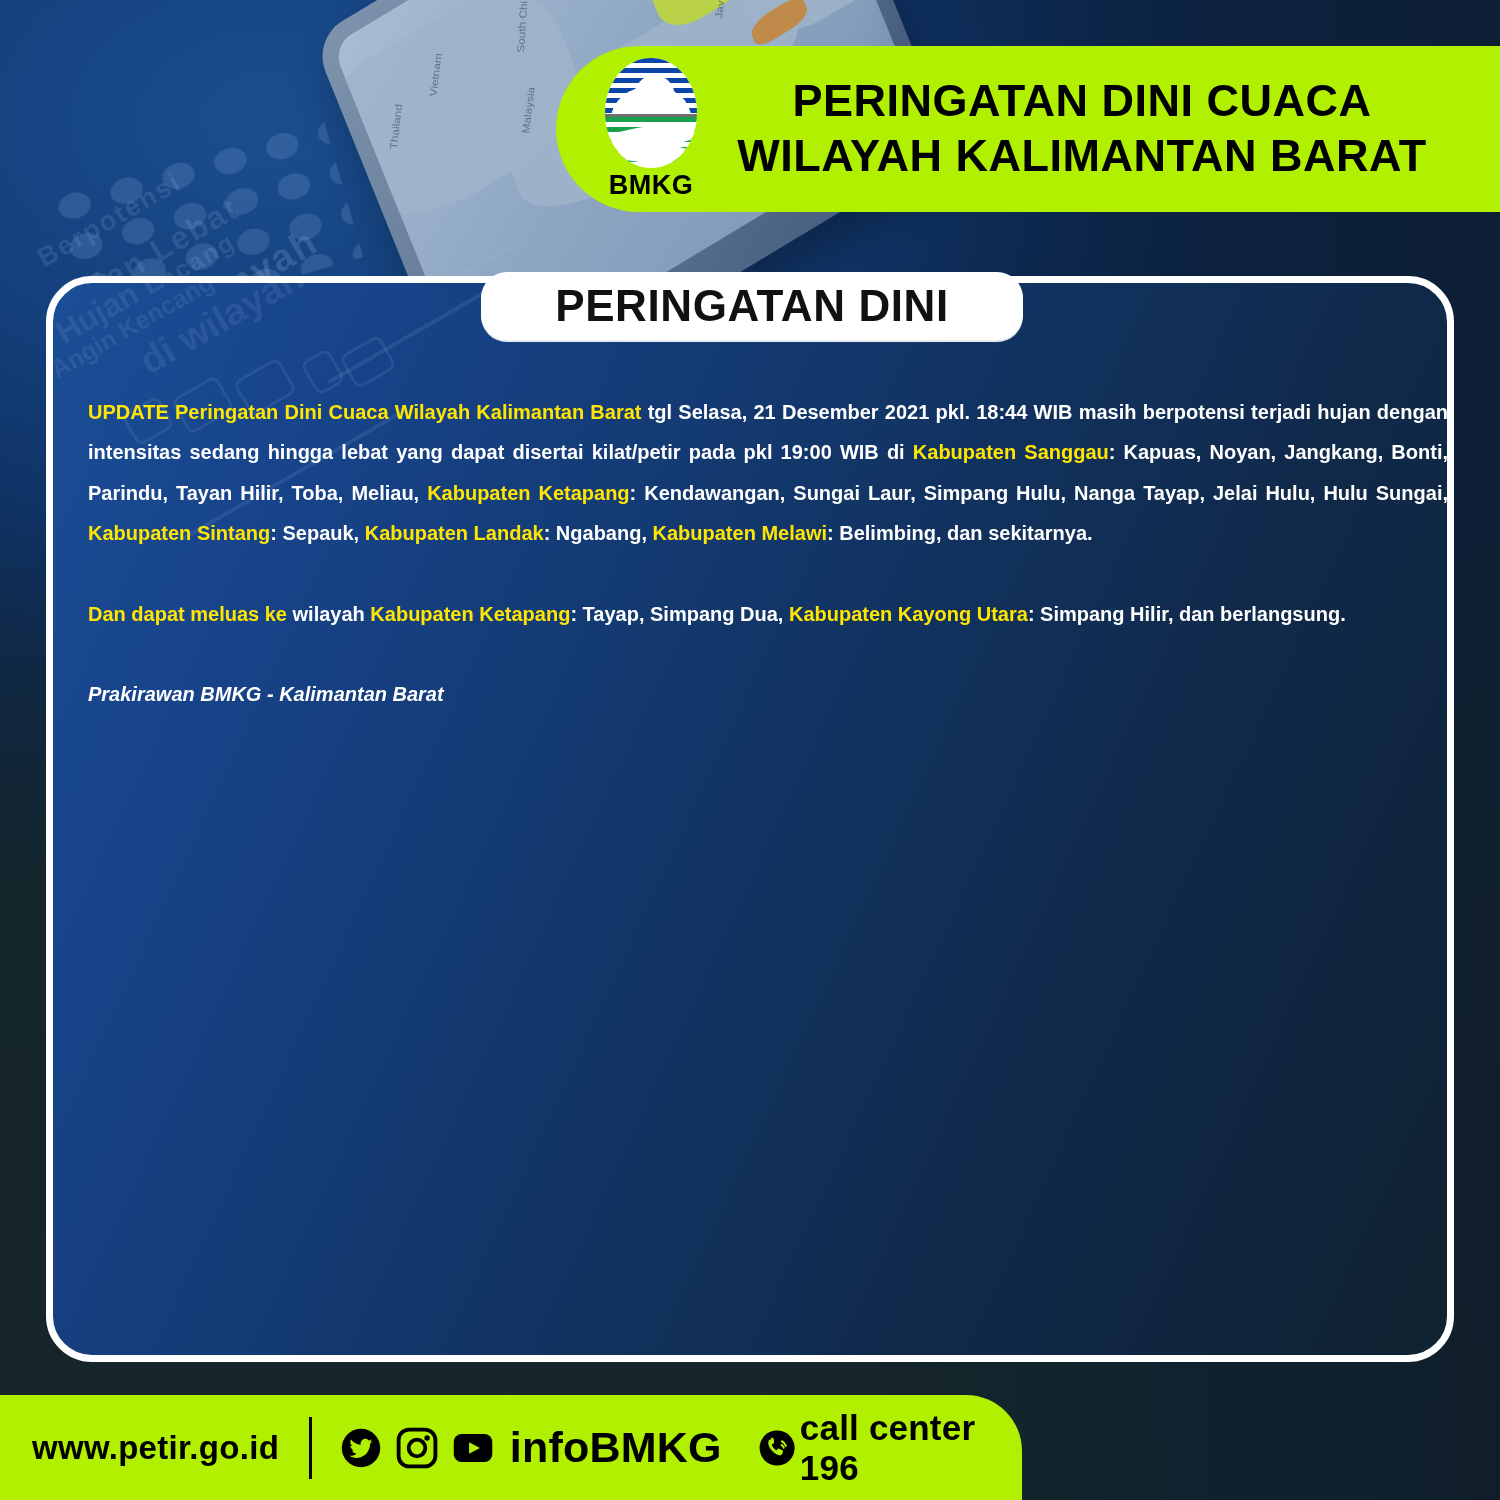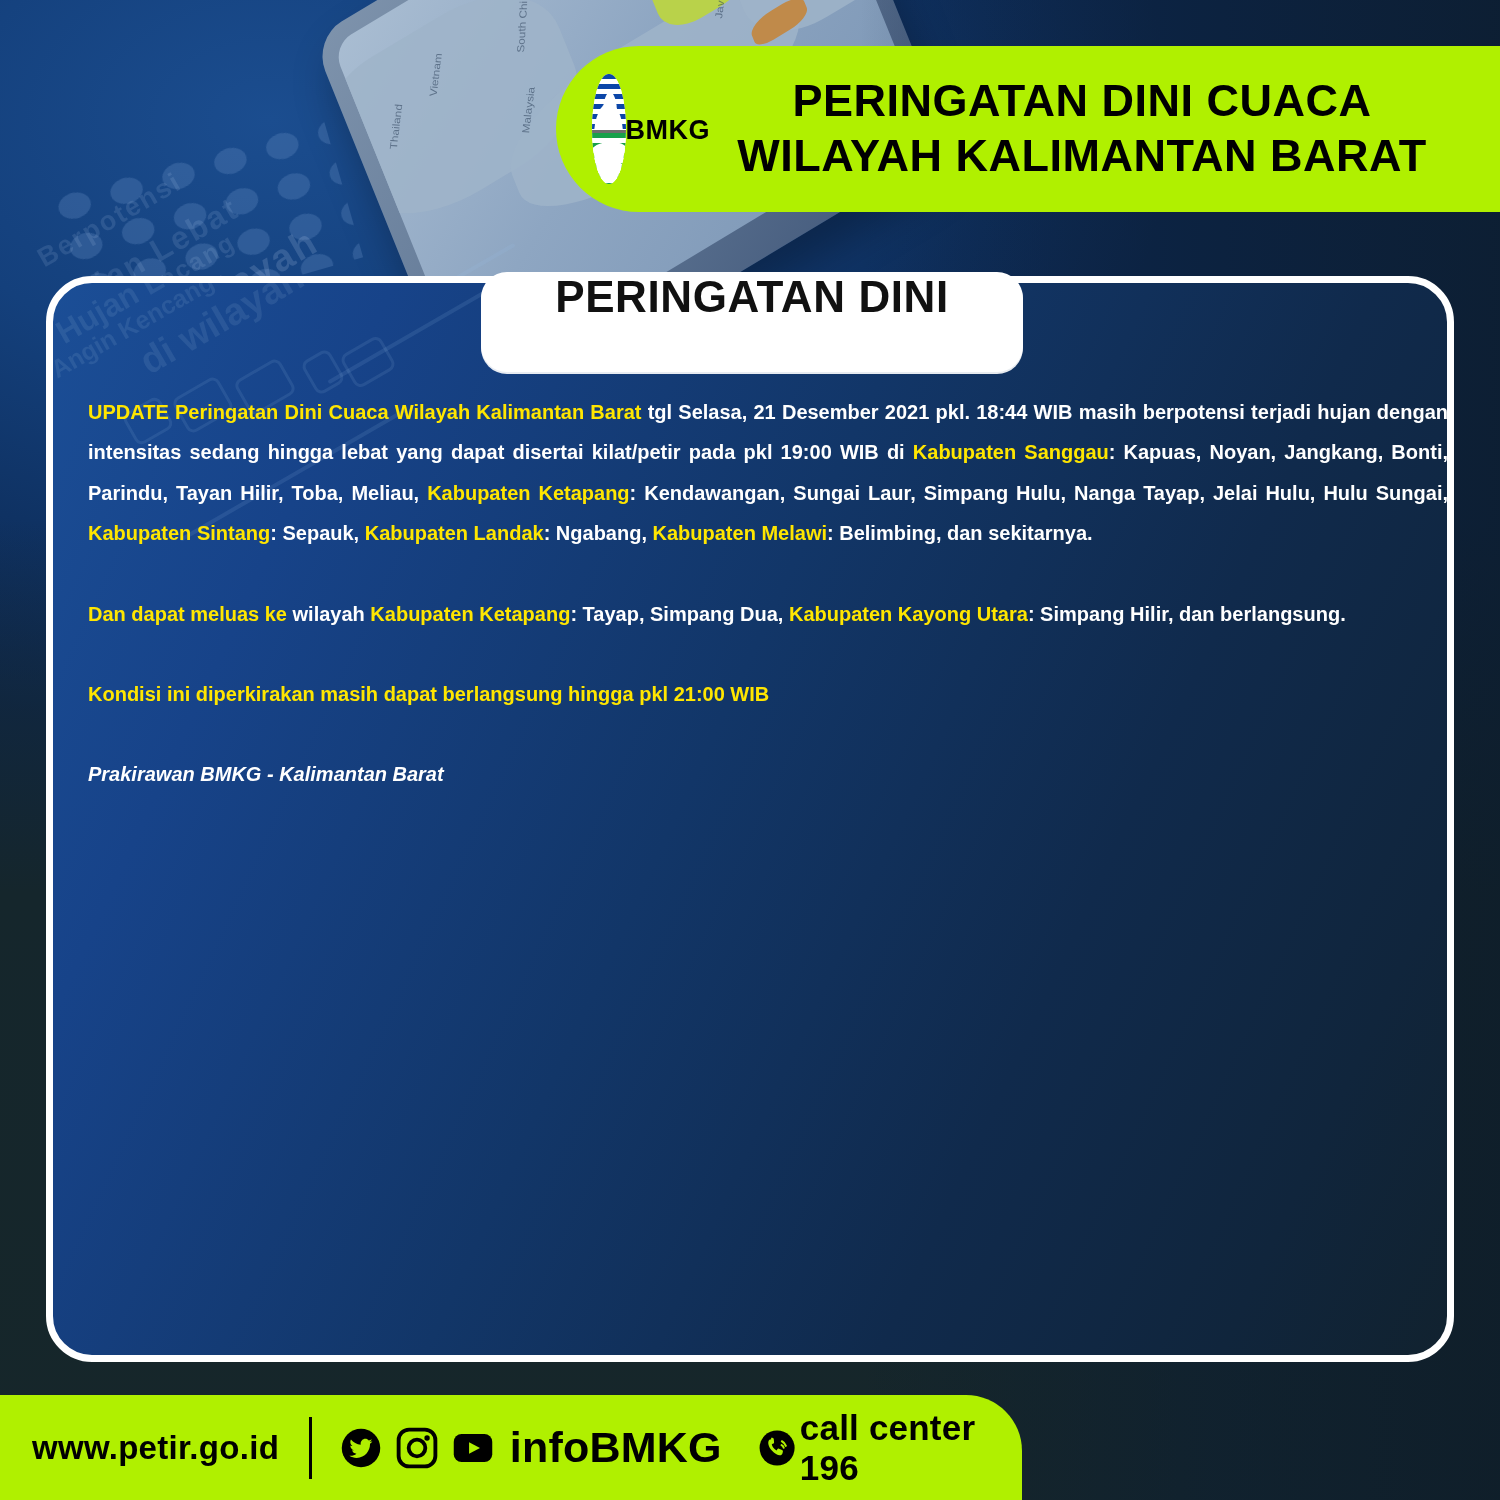--- a/index.html
+++ b/index.html
@@ -75,21 +75,21 @@
     font-family:"Liberation Sans",sans-serif;white-space:nowrap;
   }
   
   .header-pill{
     position:absolute;left:556px;top:46px;width:944px;height:166px;
     background:#b0f000;border-radius:84px 0 0 84px;
     display:flex;align-items:center;z-index:5;
   }
   .logo-wrap{
     width:118px;min-width:118px;margin-left:36px;display:flex;
-    flex-direction:row;align-items:center;justify-content:center;
+    flex-direction:column;align-items:center;justify-content:center;
   }
   .logo-oval{
     width:92px;height:110px;border-radius:50%;overflow:hidden;position:relative;
     background:#ffffff;
   }
   .logo-oval .sky{position:absolute;left:0;top:0;width:100%;height:52%;
     background:repeating-linear-gradient(180deg,#0b46a8 0px,#0b46a8 5px,#ffffff 5px,#ffffff 10px);}
   .logo-oval .cloud{
     position:absolute;left:6%;top:26%;width:88%;height:44%;background:#ffffff;
     border-radius:52% 48% 40% 45% / 70% 68% 30% 32%;
@@ -130,23 +130,23 @@
   }
   .card-ghost{
     position:absolute;inset:0;overflow:hidden;border-radius:40px;pointer-events:none;
   }
   .card-ghost .gt{
     position:absolute;color:rgba(200,222,250,.10);font-weight:700;white-space:nowrap;
     font-family:"Liberation Sans",sans-serif;transform:rotate(-30deg);transform-origin:left center;
   }
   
   .tab{
-    position:absolute;left:481px;top:272px;width:542px;height:100px;background:#ffffff;
+    position:absolute;left:481px;top:272px;width:542px;height:68px;background:#ffffff;
     border-radius:26px 26px 26px 26px;z-index:7;
-    display:flex;justify-content:center;
+    display:flex;align-items:center;justify-content:center;
     box-shadow:0 2px 0 rgba(255,255,255,.9);
   }
   .tab span{
     font-family:"Liberation Sans",sans-serif;font-weight:bold;font-size:44px;color:#111;
     letter-spacing:.6px;
   }
   
   .body-text{
     position:absolute;left:88px;top:392px;width:1360px;z-index:6;
     font-family:"Liberation Sans",sans-serif;font-weight:bold;
@@ -265,21 +265,20 @@
 
   <div class="tab">
     <span>PERINGATAN DINI</span>
   </div>
 
   <div class="body-text">
     <p><span class="hl">UPDATE Peringatan Dini Cuaca Wilayah Kalimantan Barat</span><span> tgl Selasa, 21 Desember 2021 pkl. 18:44 WIB masih berpotensi terjadi hujan dengan intensitas sedang hingga lebat yang dapat disertai kilat/petir pada pkl 19:00 WIB di </span><span class="hl">Kabupaten Sanggau</span><span>: Kapuas, Noyan, Jangkang, Bonti, Parindu, Tayan Hilir, Toba, Meliau, </span><span class="hl">Kabupaten Ketapang</span><span>: Kendawangan, Sungai Laur, Simpang Hulu, Nanga Tayap, Jelai Hulu, Hulu Sungai, </span><span class="hl">Kabupaten Sintang</span><span>: Sepauk, </span><span class="hl">Kabupaten Landak</span><span>: Ngabang, </span><span class="hl">Kabupaten Melawi</span><span>: Belimbing, dan sekitarnya.</span></p>
 
     <p><span class="hl">Dan dapat meluas ke</span><span> wilayah </span><span class="hl">Kabupaten Ketapang</span><span>: Tayap, Simpang Dua, </span><span class="hl">Kabupaten Kayong Utara</span><span>: Simpang Hilir, dan berlangsung.</span></p>
 
-    <p><span class="hl">Kondisi ini diperkirakan masih dapat berlangsung hingga pkl 21:00 WIB</span></p>
 
     <p><span>Prakirawan BMKG - Kalimantan Barat</span></p>
   </div>
 
   <div class="footer">
     <span class="site">www.petir.go.id</span>
     <div class="divider"></div>
     <div class="icons">
       <svg class="ic" viewBox="0 0 48 48">
         <circle cx="24" cy="24" r="22" fill="#000"></circle>

